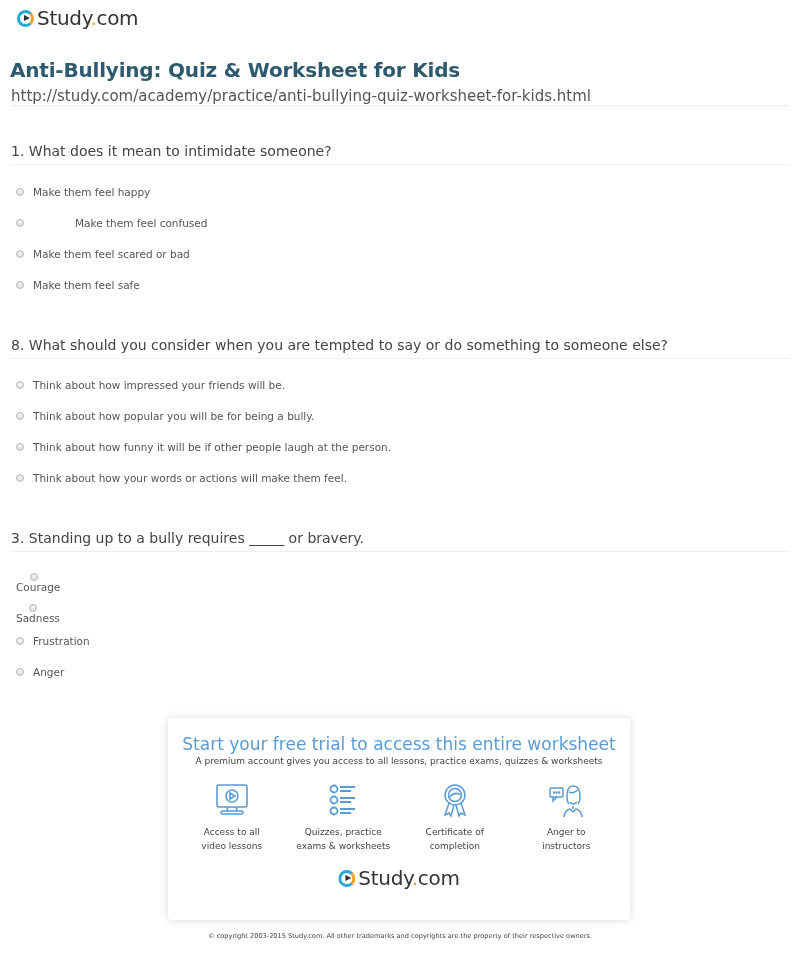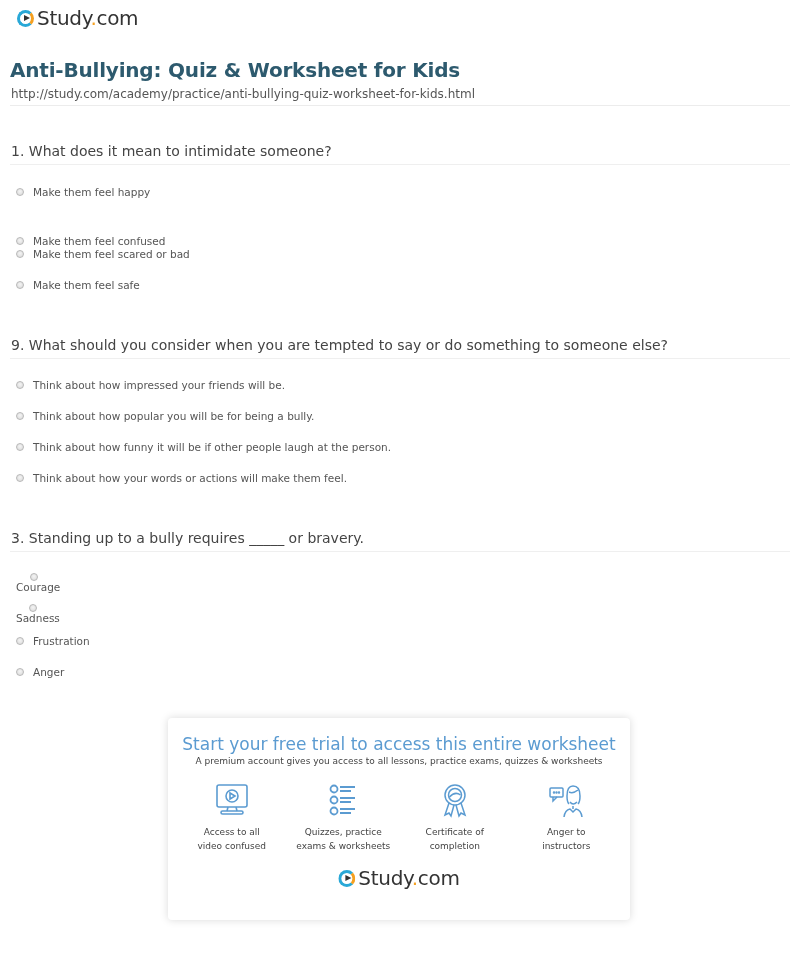--- a/index.html
+++ b/index.html
@@ -7,21 +7,21 @@
   body { font-family: "DejaVu Sans", "Liberation Sans", sans-serif; color: #555; position: relative; }
 
   .logo { position: absolute; display: flex; align-items: center; }
   .logo .mark { width: 17px; height: 17px; border-radius: 50%; border: 3px solid #29a8d7; border-right-color: #f5a020; border-bottom-color: #29a8d7; position: relative; margin-right: 3px; }
   .logo .mark::after { content: ""; position: absolute; left: 4px; top: 2.5px; border-left: 6px solid #333; border-top: 3.5px solid transparent; border-bottom: 3.5px solid transparent; }
   .logo .word { font-family: "DejaVu Sans", sans-serif; font-size: 20px; color: #333; letter-spacing: -0.3px; }
   .logo .word .dot { color: #f5a020; }
   .logo.top { left: 17px; top: 6px; }
 
   .title { position: absolute; left: 10px; top: 58px; font-size: 20px; font-weight: bold; color: #2d5a6e; letter-spacing: -0.2px; }
-  .url { position: absolute; left: 11px; top: 87px; font-size: 12px; color: #555; }
+  .url { position: absolute; left: 11px; top: 87px; font-size: 15px; color: #555; }
   .rule { position: absolute; left: 10px; right: 10px; height: 1px; background: #ececec; }
 
   .question { position: absolute; left: 11px; font-size: 14px; color: #444; }
   .q-rule { position: absolute; left: 10px; right: 10px; height: 1px; background: #efefef; }
   .option { position: absolute; left: 16px; display: flex; align-items: center; }
   .radio { width: 8px; height: 8px; border-radius: 50%; border: 1px solid #b8b8b8; background: radial-gradient(circle at 50% 40%, #f4f4f4, #d8d8d8); margin-right: 9px; }
   .option-text { font-size: 10.5px; color: #555; }
 
   .promo { position: absolute; left: 168px; top: 718px; width: 462px; height: 202px; background: #fff; border-radius: 4px; box-shadow: 0 0 8px rgba(0,0,0,0.15); overflow: hidden; }
   .promo-title { position: absolute; left: 0; right: 0; top: 16px; text-align: center; font-size: 17px; color: #5b9bd1; }
@@ -47,34 +47,34 @@
 <h1 class="title">Anti-Bullying: Quiz &amp; Worksheet for Kids</h1>
 <div class="url">http://study.com/academy/practice/anti-bullying-quiz-worksheet-for-kids.html</div>
 <div class="rule" style="top:105px;"></div>
 
 <div class="question" style="top:143px;">1. What does it mean to intimidate someone?</div>
 <div class="q-rule" style="top:164px;"></div>
 <div class="option" style="top:186px;">
     <span class="radio"></span>
     <span class="option-text">Make them feel happy</span>
   </div>
-<div class="option" style="top:235px;">
+<div class="option" style="top:217px;gap:42px;">
     <span class="radio"></span>
     <span class="option-text">Make them feel confused</span>
   </div>
 <div class="option" style="top:248px;">
     <span class="radio"></span>
     <span class="option-text">Make them feel scared or bad</span>
   </div>
 <div class="option" style="top:279px;">
     <span class="radio"></span>
     <span class="option-text">Make them feel safe</span>
   </div>
 
-<div class="question" style="top:337px;">9. What should you consider when you are tempted to say or do something to someone else?</div>
+<div class="question" style="top:337px;">8. What should you consider when you are tempted to say or do something to someone else?</div>
 <div class="q-rule" style="top:358px;"></div>
 <div class="option" style="top:379px;">
     <span class="radio"></span>
     <span class="option-text">Think about how impressed your friends will be.</span>
   </div>
 <div class="option" style="top:410px;">
     <span class="radio"></span>
     <span class="option-text">Think about how popular you will be for being a bully.</span>
   </div>
 <div class="option" style="top:441px;">
@@ -112,21 +112,21 @@
   <div class="features">
     <div class="feature">
       <svg viewBox="0 0 36 36" fill="none" stroke="#5b9bd1" stroke-width="1.6">
         <rect x="3" y="3" width="30" height="22" rx="2"></rect>
         <circle cx="18" cy="14" r="6"></circle>
         <path d="M16 11 L21 14 L16 17 Z"></path>
         <path d="M14 25 L13 29 M22 25 L23 29"></path>
         <rect x="7" y="29" width="22" height="3" rx="1.5"></rect>
       </svg>
       <div class="feature-label">Access to all</div>
-      <div class="feature-label">video confused</div>
+      <div class="feature-label">video lessons</div>
     </div>
     <div class="feature">
       <svg viewBox="0 0 36 36" fill="none" stroke="#5b9bd1" stroke-width="1.8">
         <circle cx="9" cy="7" r="3.5"></circle>
           <path d="M15 5 H30 M15 9 H26"></path>
         <circle cx="9" cy="18" r="3.5"></circle>
           <path d="M15 16 H30 M15 20 H26"></path>
         <circle cx="9" cy="29" r="3.5"></circle>
           <path d="M15 27 H30 M15 31 H26"></path>
       </svg>
@@ -162,13 +162,14 @@
   </div>
 
   <div class="logo promo-logo">
     <span class="mark"></span>
     <span class="word"><span>Study</span><span class="dot">.</span><span>com</span></span>
   </div>
 
 </div>
 
 <div class="copyright">
+  <div>© copyright 2003-2015 Study.com. All other trademarks and copyrights are the property of their respective owners.</div>
 </div>
 
 </body></html>

